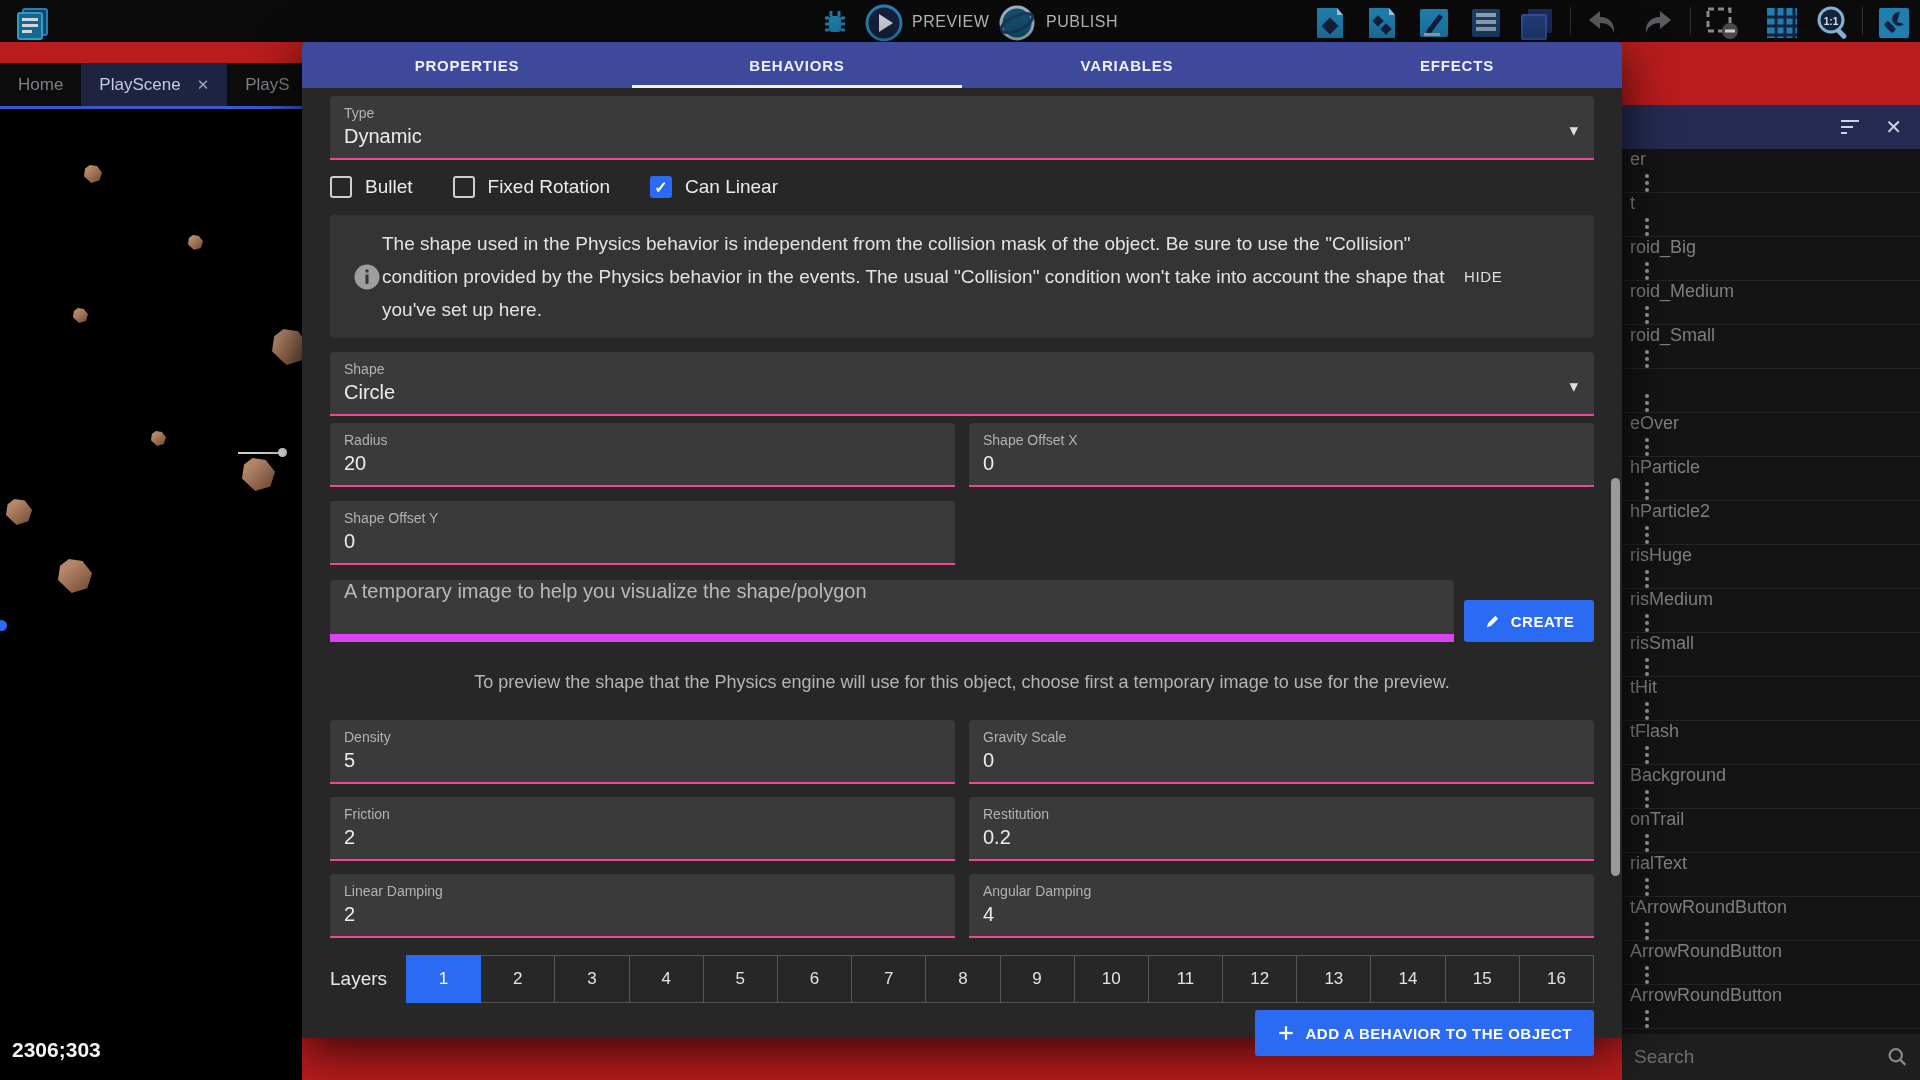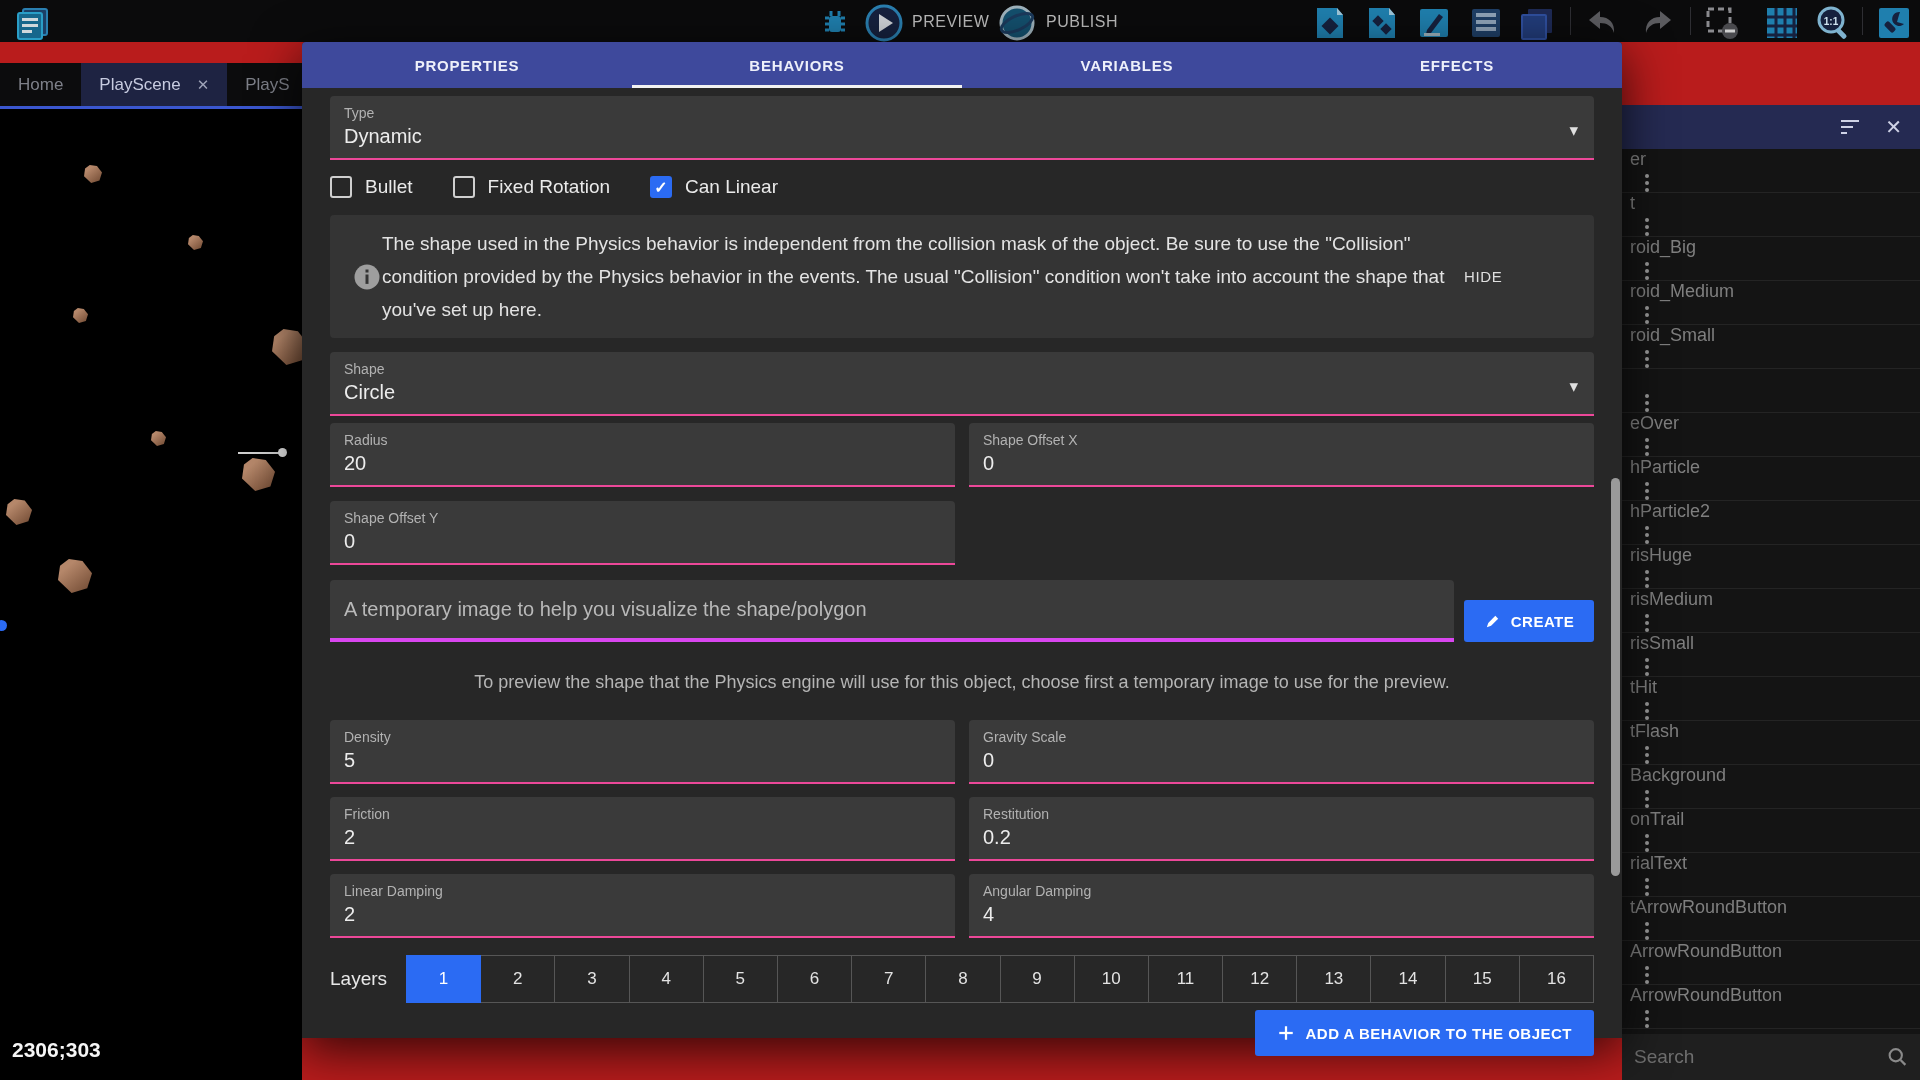--- a/index.html
+++ b/index.html
@@ -46,21 +46,21 @@
   .chk .clabel { font-size:19px; color:#eaeaea; }
 
   .info-box { margin-top:14px; min-height:116px; background:#343434; border-radius:4px; display:flex; align-items:center; padding:12px 22px; }
   .info-box p { flex:1; font-size:19px; line-height:33px; color:#e3e3e3; max-width:1070px; }
   .hide-btn { color:#dedede; font-size:15px; letter-spacing:.6px; padding:8px 12px; cursor:pointer; }
 
   .row3 { display:grid; grid-template-columns:1fr 1fr; gap:14px; }
   .row2 { display:grid; grid-template-columns:1fr 1fr; gap:14px; }
 
   .temp-row { display:flex; align-items:flex-end; gap:10px; margin-top:15px; }
-  .temp-field { flex:1; height:62px; background:#3a3a3a; border-radius:4px 4px 0 0; border-bottom:4px solid #d946ef; display:flex; align-items:center; padding:0 14px; }
+  .temp-field { flex:1; height:62px; background:#3a3a3a; border-radius:4px 4px 0 0; border-bottom:8px solid #d946ef; display:flex; align-items:flex-start; padding:0 14px; }
   .temp-field input { width:100%; background:transparent; border:none; outline:none; color:#c9c9c9; font-size:20px; }
   .temp-field input::placeholder { color:#b9b9b9; }
   .btn-blue { background:#2b6bf3; color:#fff; border:none; border-radius:3px; font-size:15px; font-weight:700; letter-spacing:.5px; display:flex; align-items:center; justify-content:center; gap:10px; cursor:pointer; }
   #create-btn { width:130px; height:42px; }
 
   .hint { margin-top:30px; text-align:center; color:#b5b5b5; font-size:18px; }
 
   .layers-row { display:flex; align-items:center; margin-top:17px; height:48px; }
   .layers-label { font-size:19px; color:#e8e8e8; width:76px; }
   .layer-cells { display:flex; flex:1; height:48px; }

